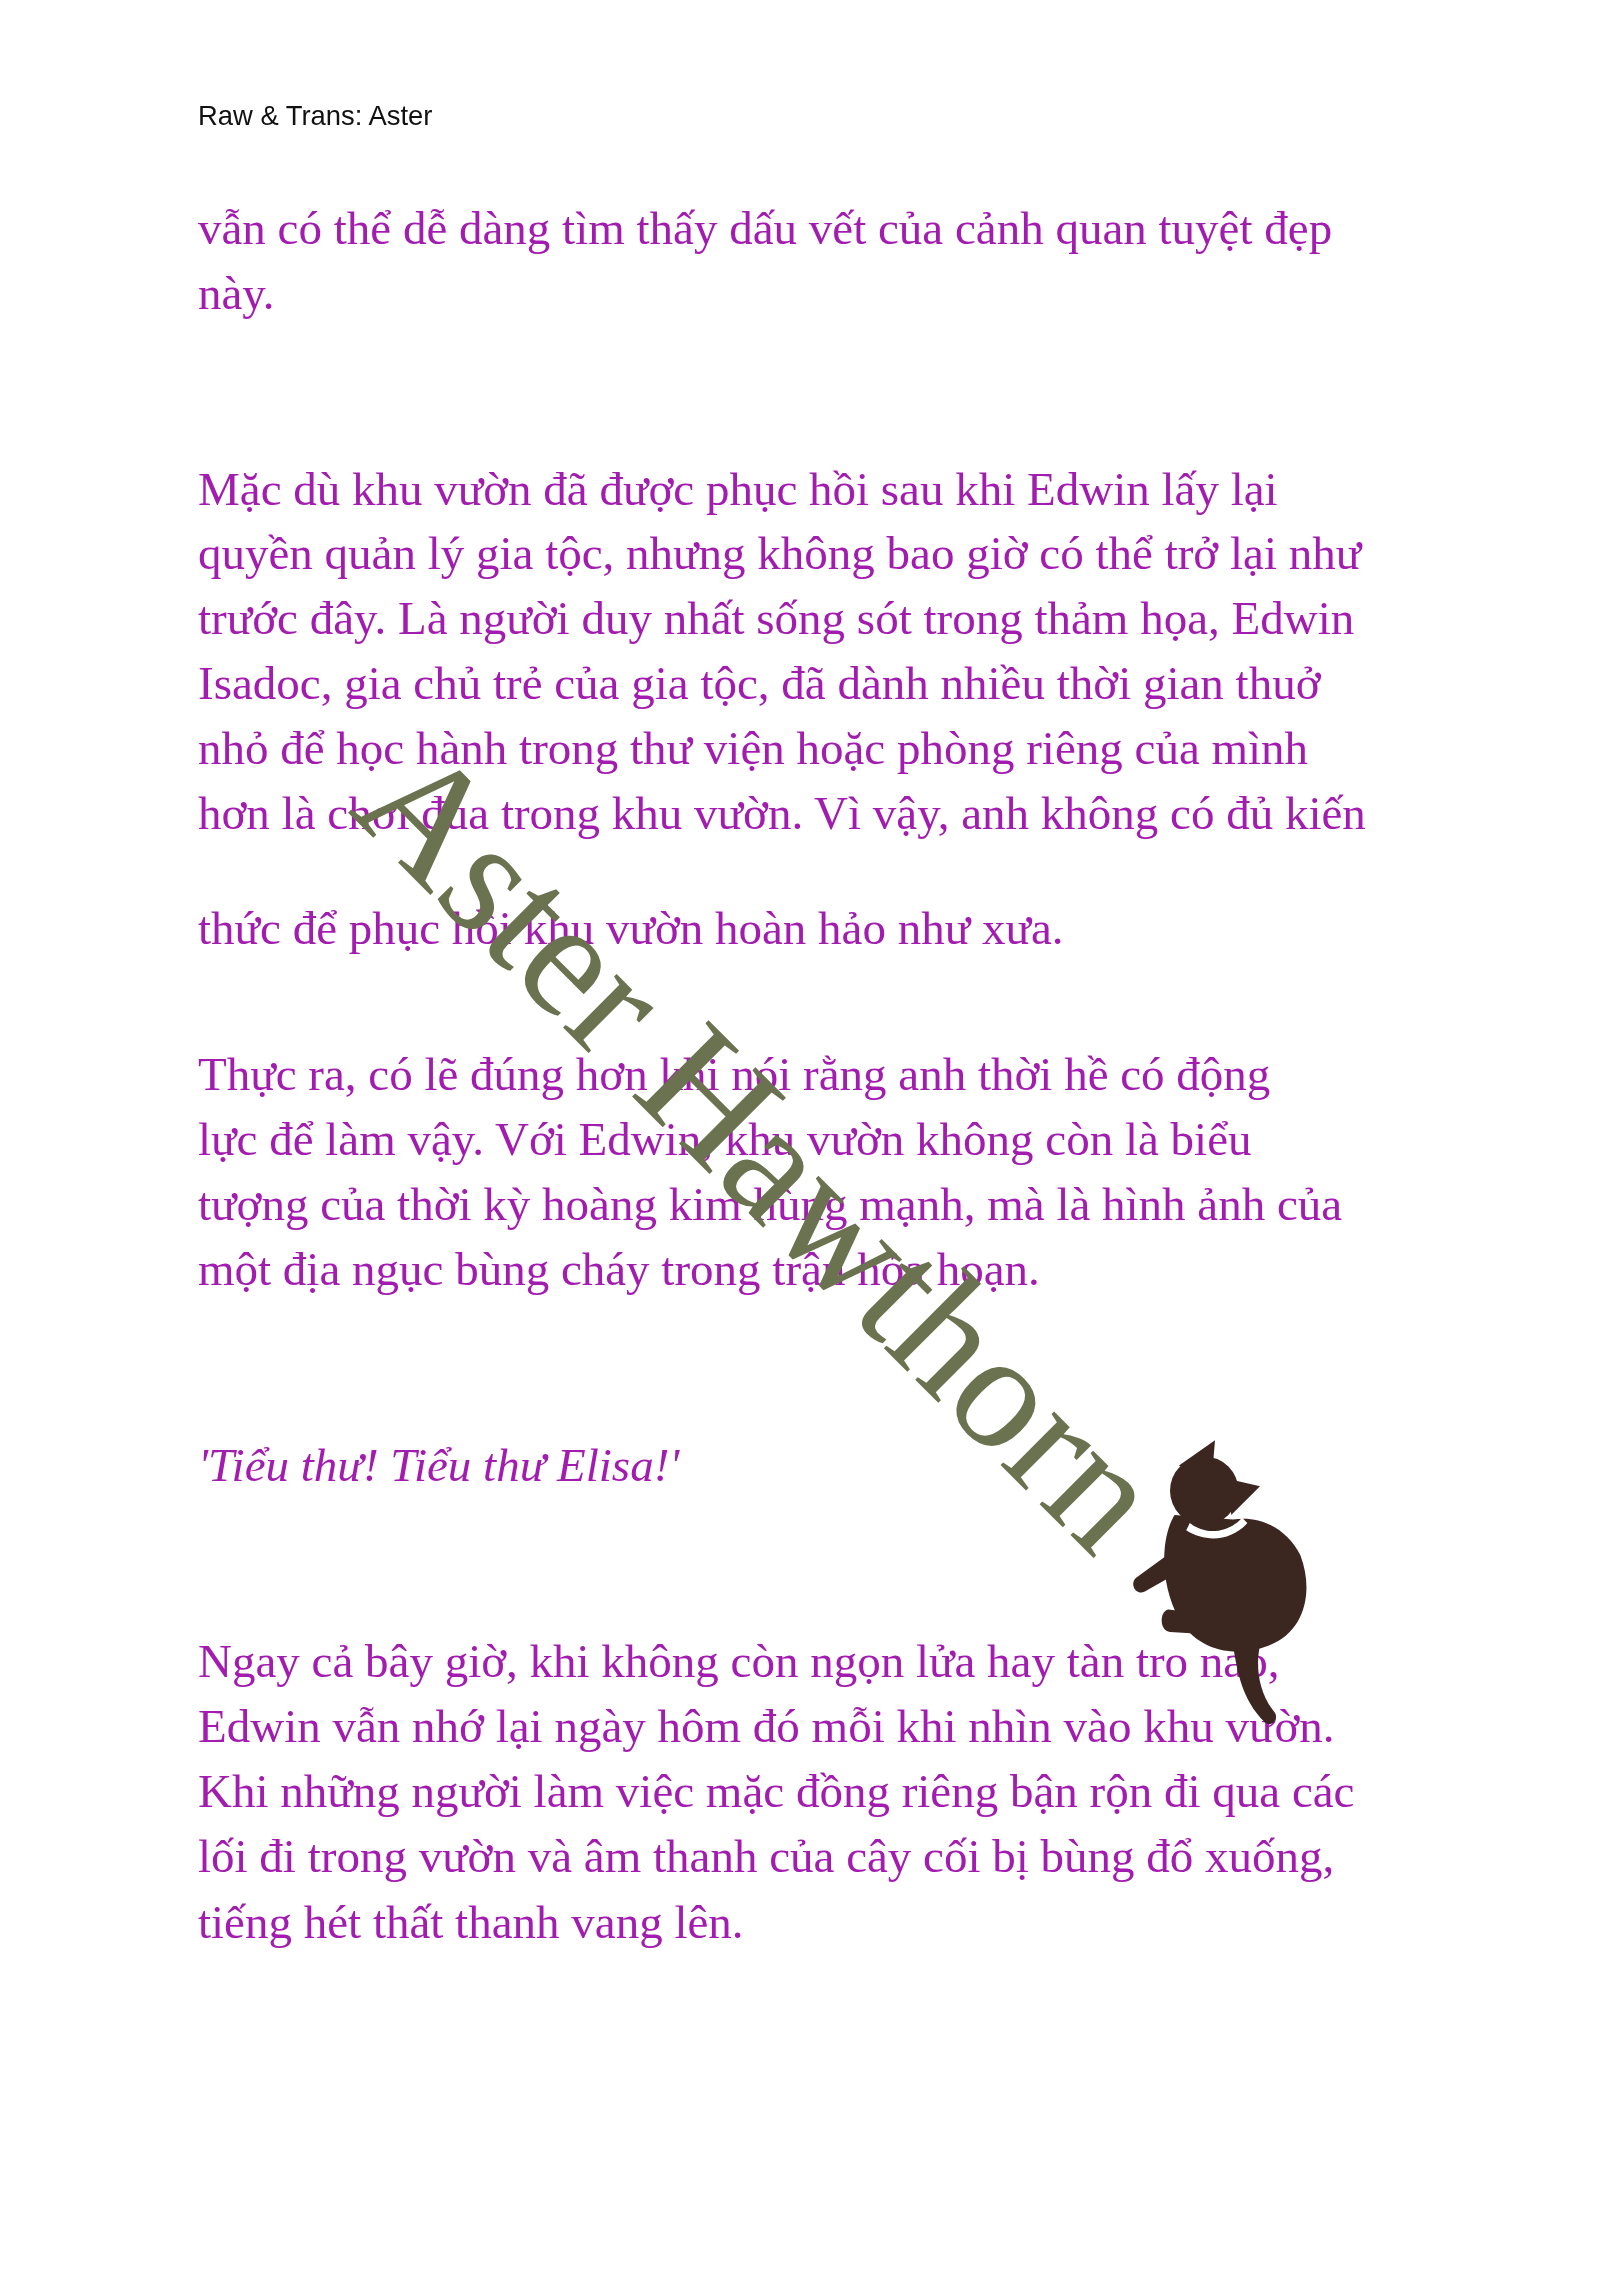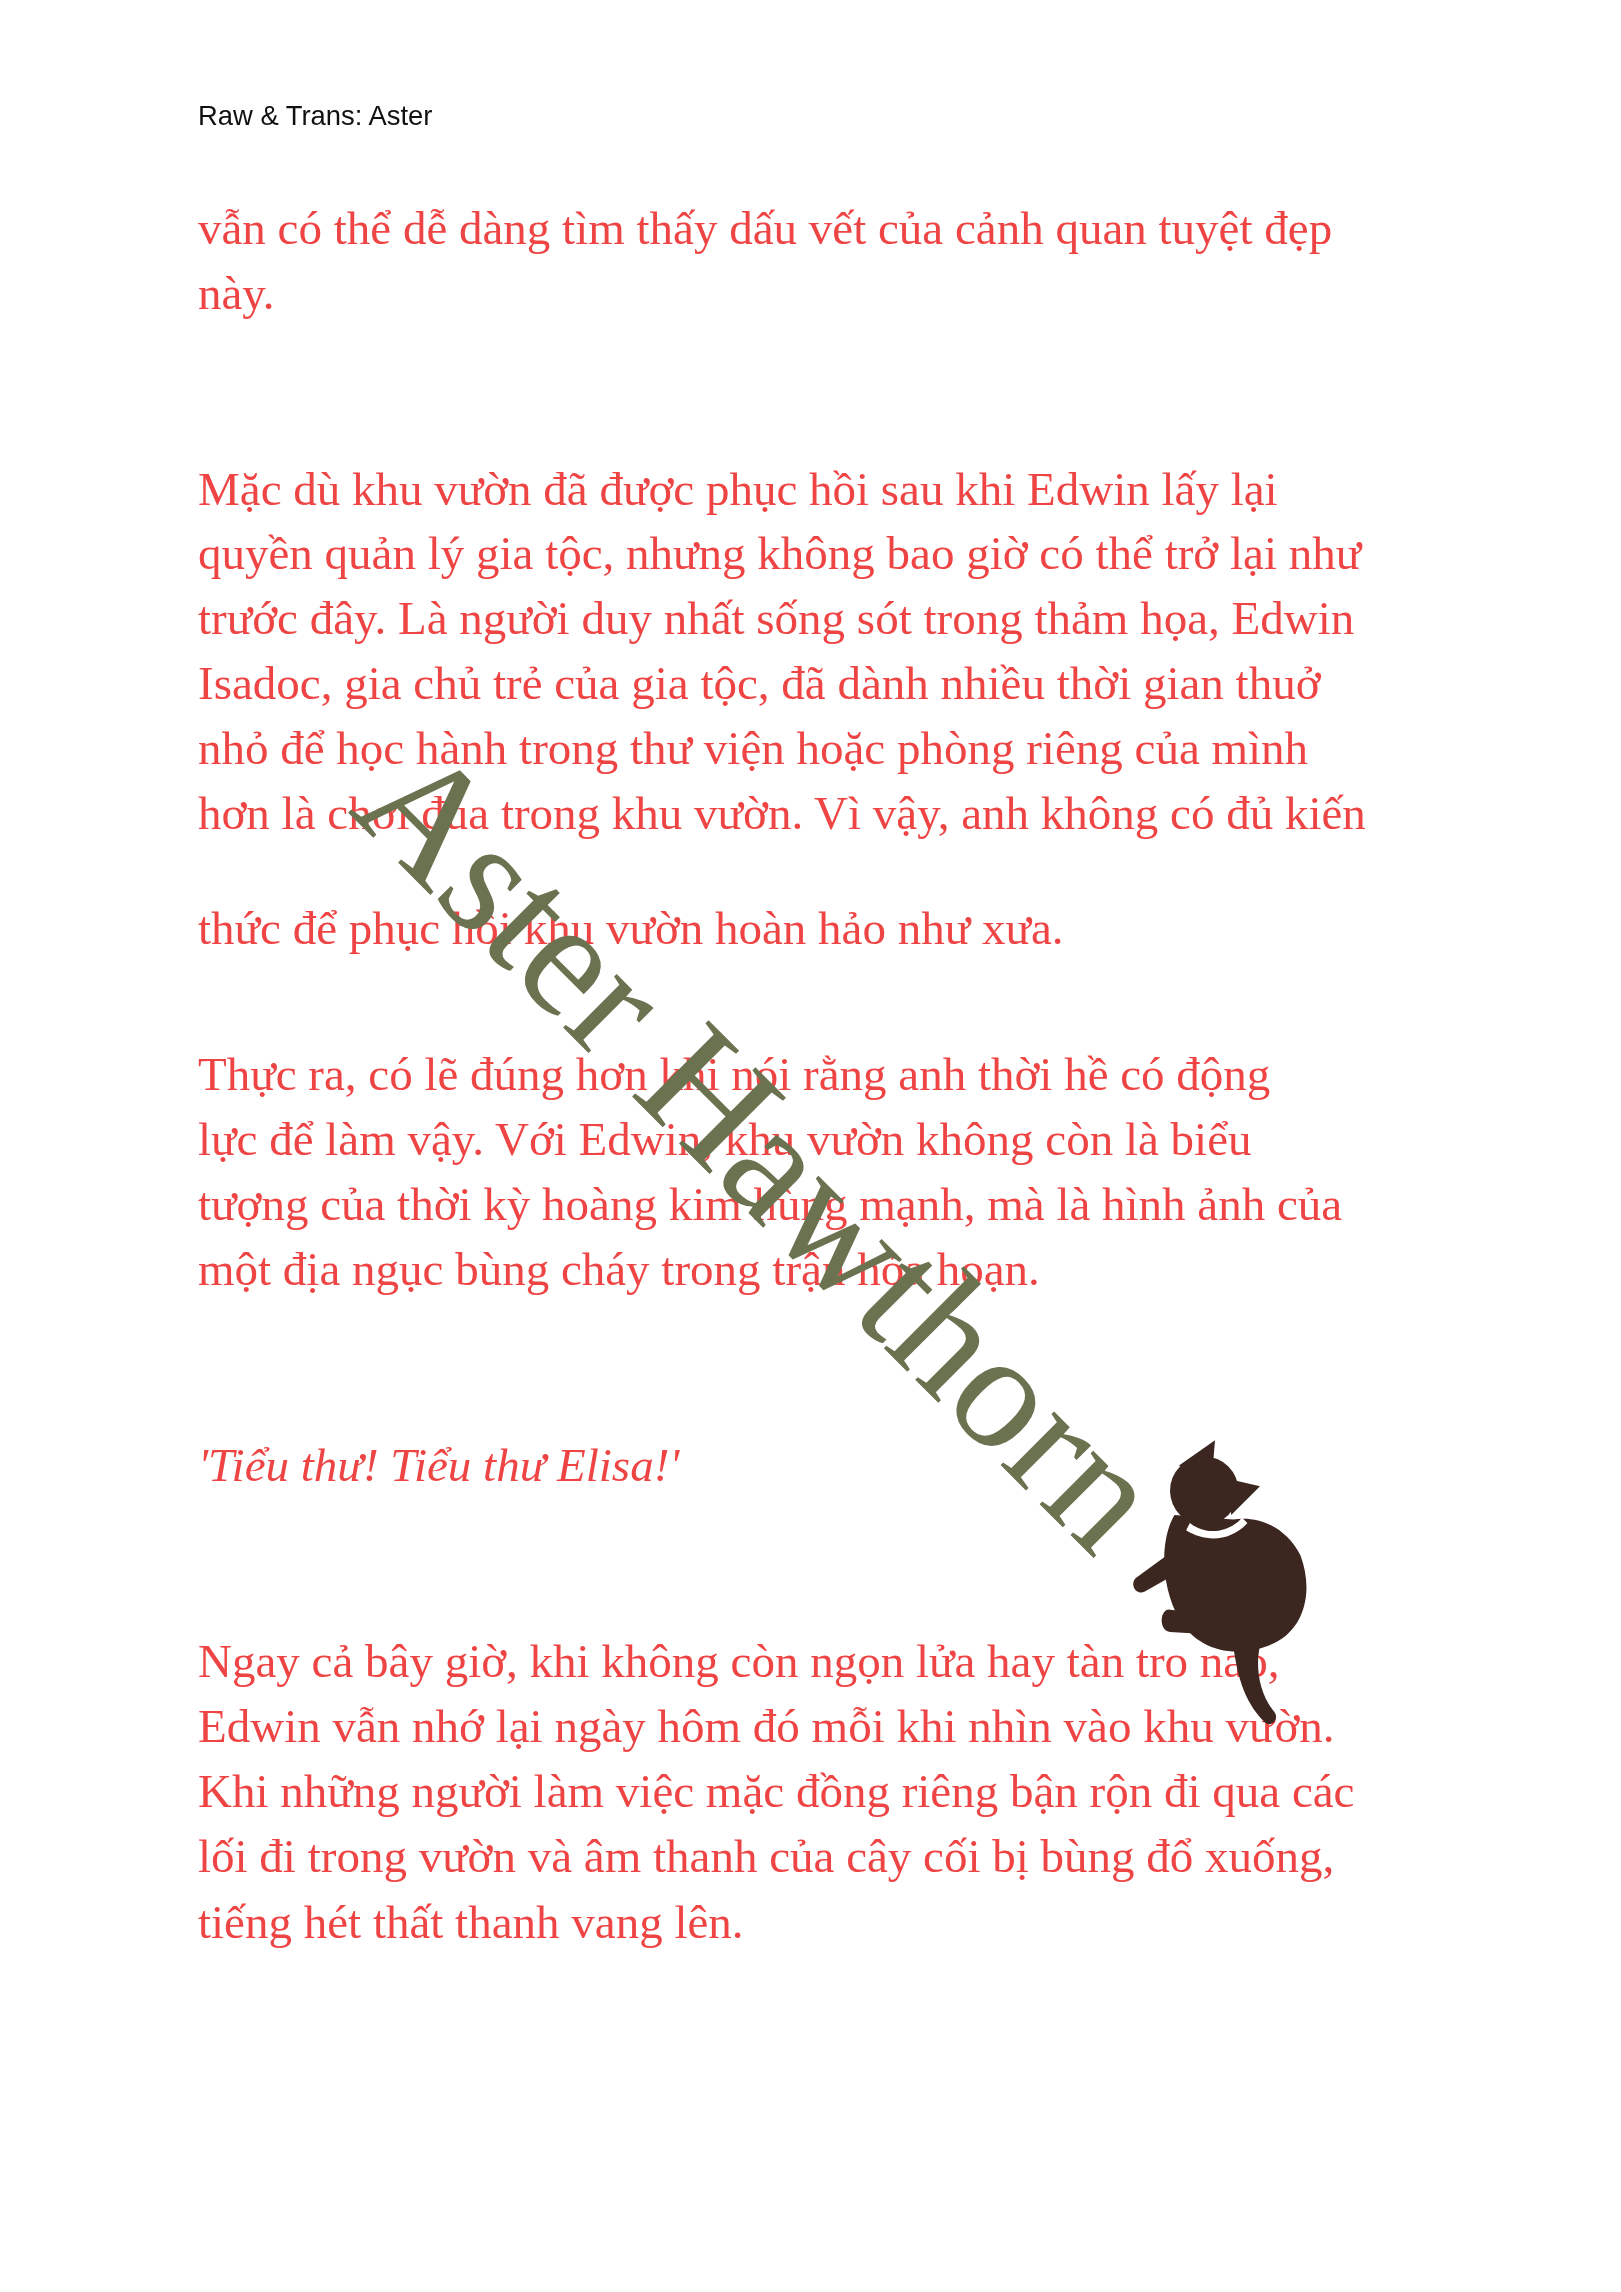--- a/index.html
+++ b/index.html
@@ -29,21 +29,21 @@
       line-height: 35px;
       color: #111111;
       white-space: nowrap;
     }
     .line {
       position: absolute;
       left: 198px;
       font-family: "Liberation Serif", serif;
       font-size: 47px;
       line-height: 65px;
-      color: #ef4444;
+      color: #a21caf;
       white-space: nowrap;
       letter-spacing: 0px;
     }
     .italic {
       font-style: italic;
       text-align: right;
     }
     .watermark {
       position: absolute;
       left: 167px;

